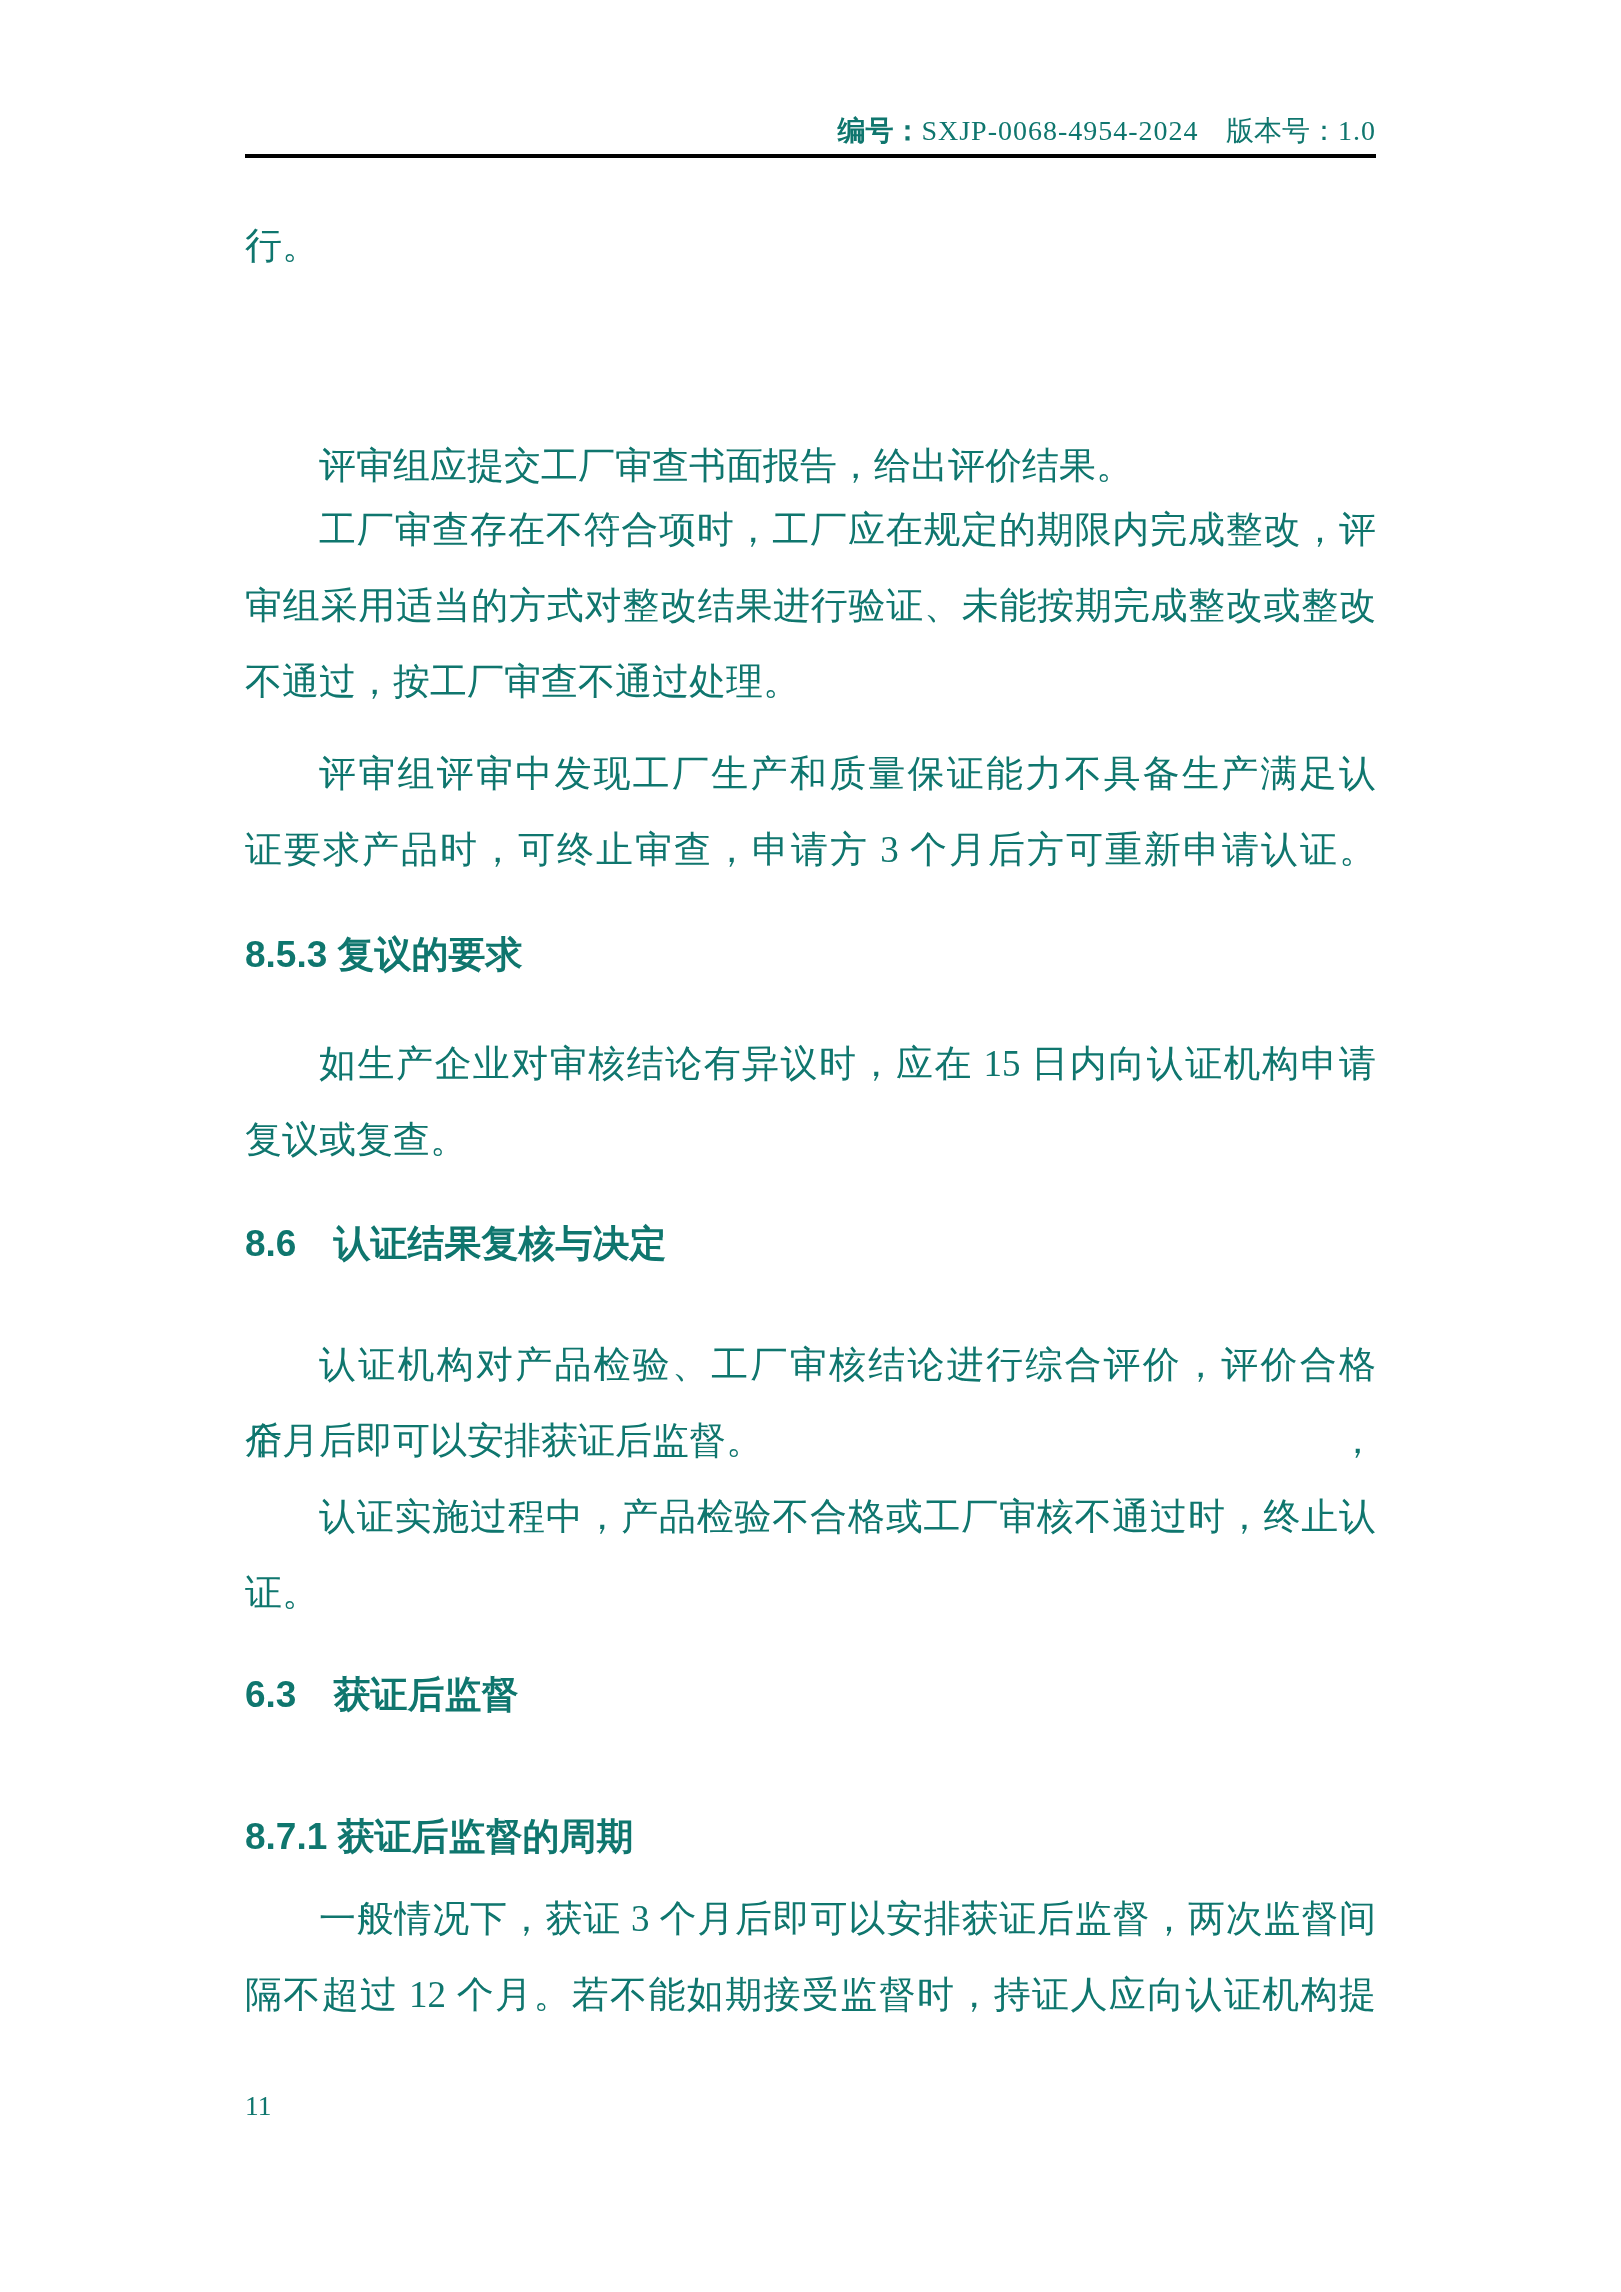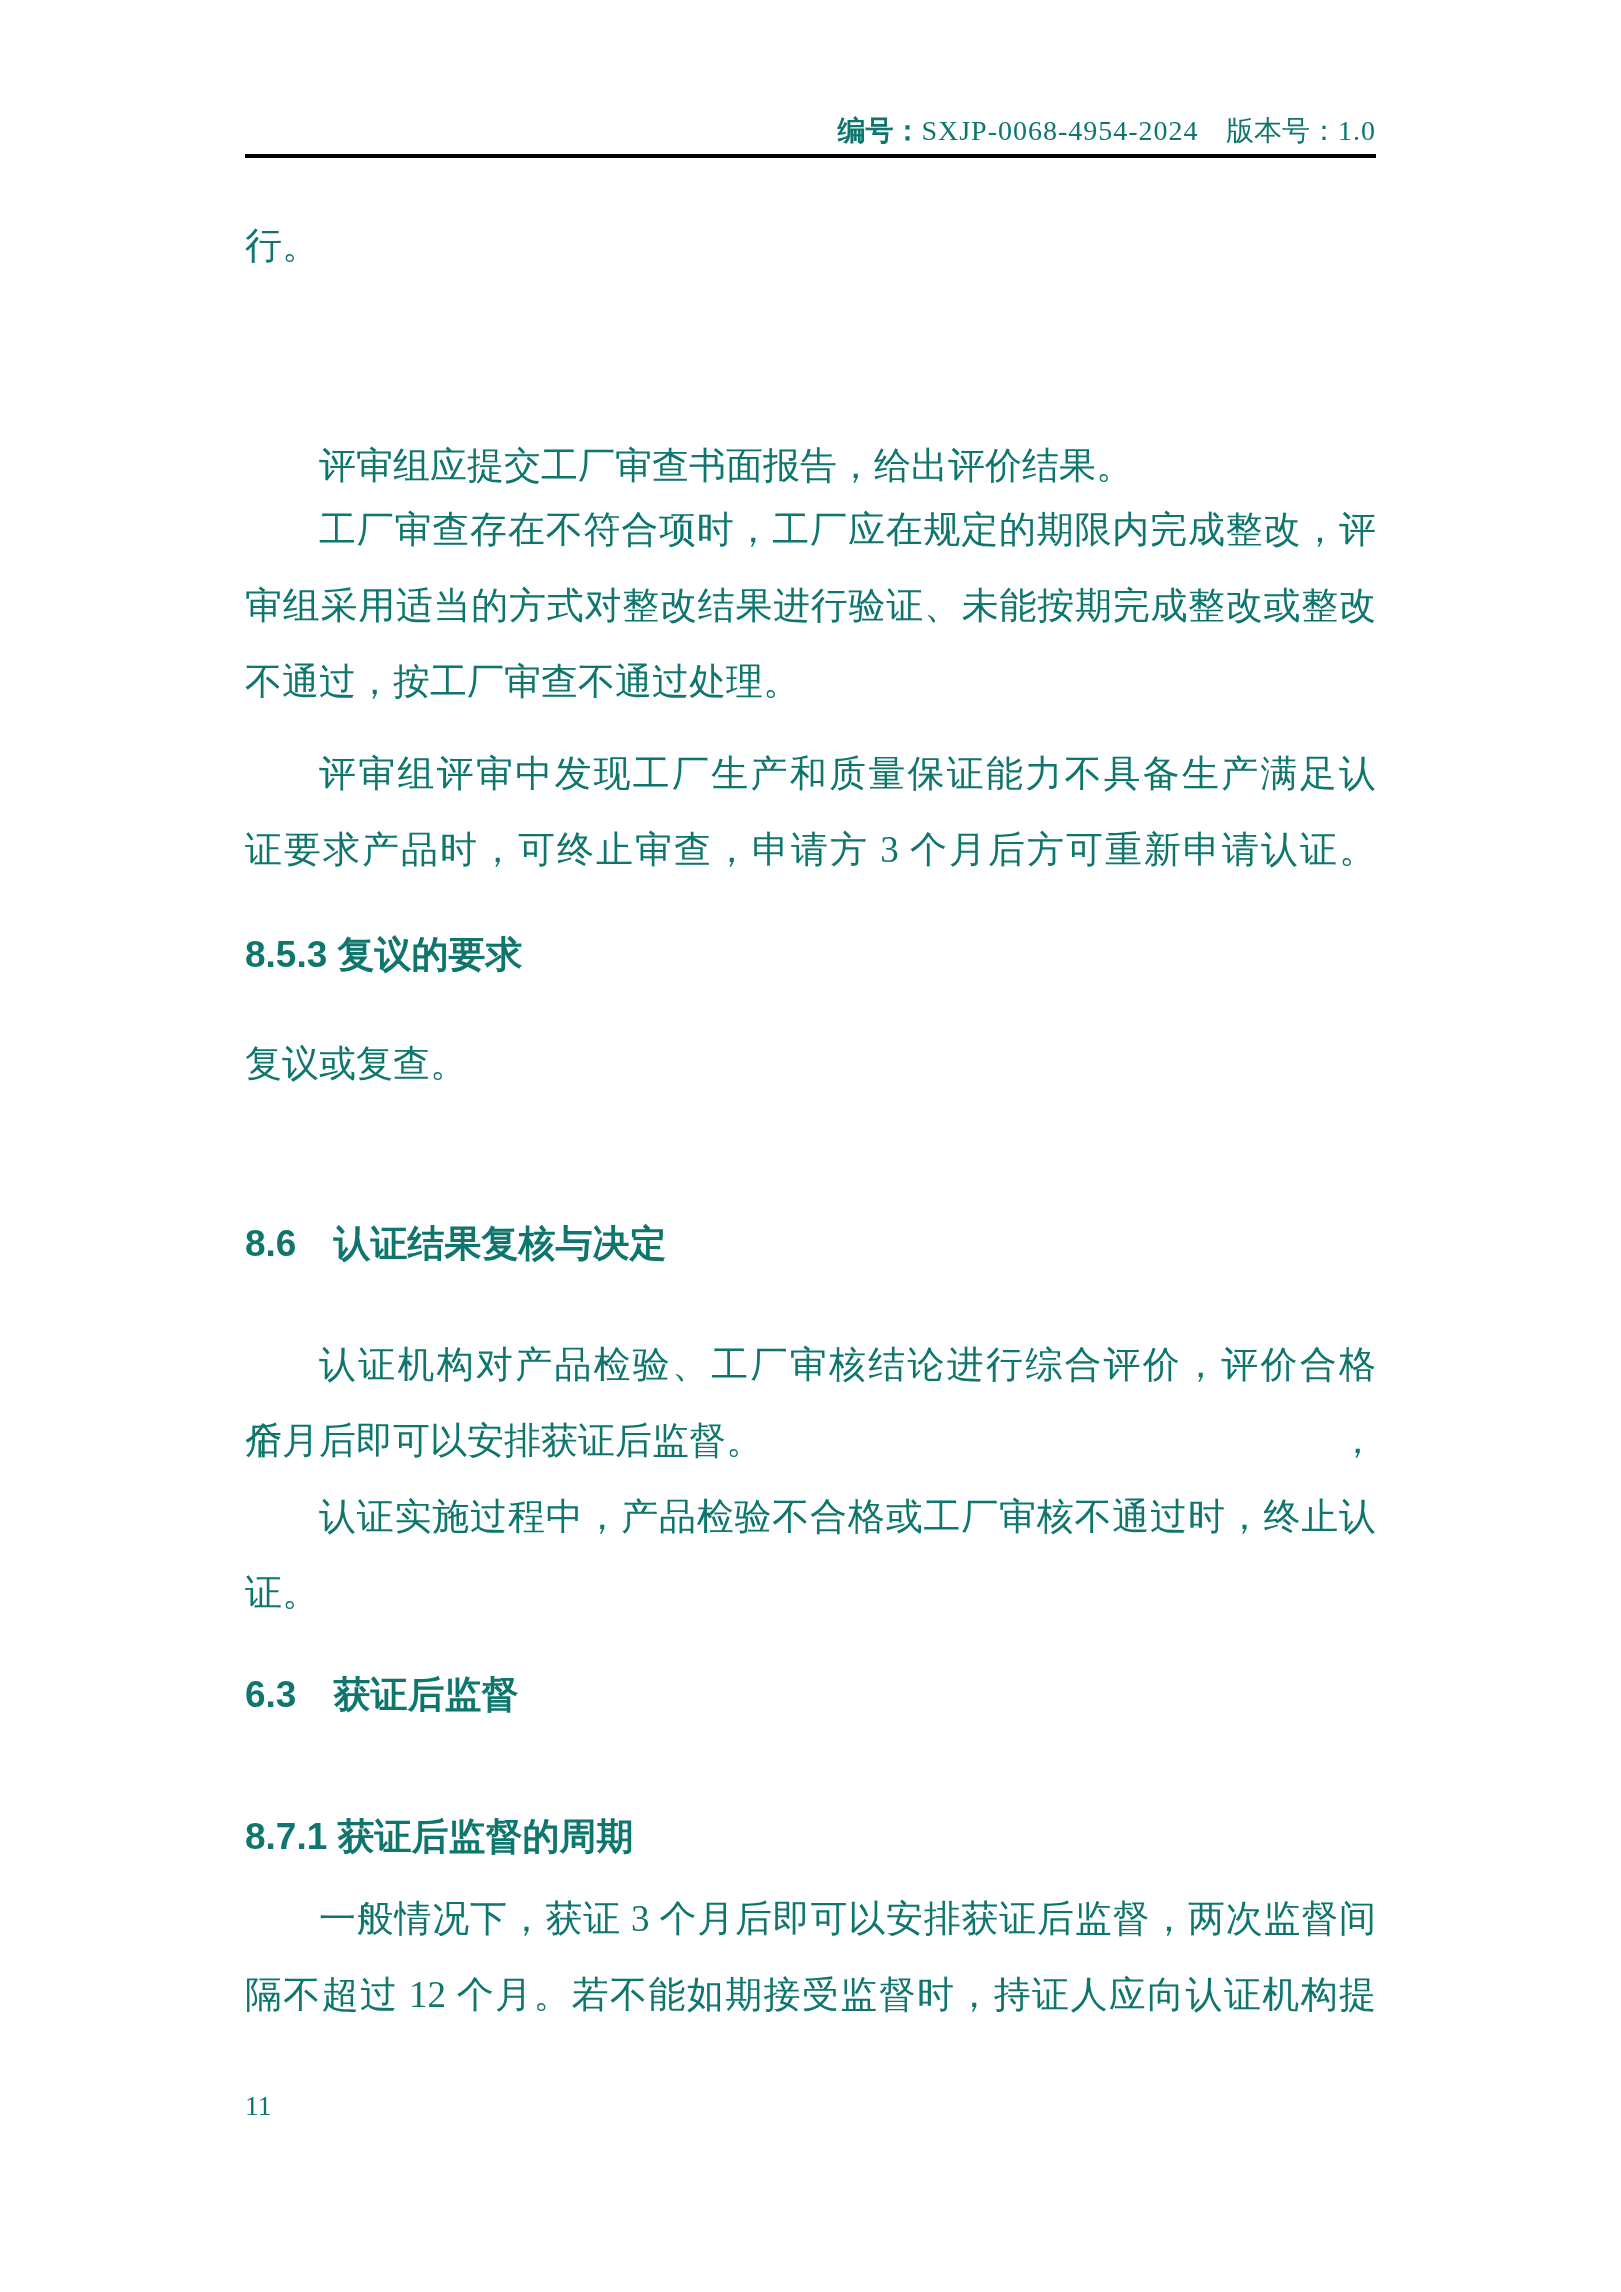--- a/index.html
+++ b/index.html
@@ -130,20 +130,21 @@
   </div>
 
   <div class="blk" id="p-852-3">
     <div class="line indent fill">评审组评审中发现工厂生产和质量保证能力不具备生产满足认</div>
     <div class="line fill">证要求产品时，可终止审查，申请方 3 个月后方可重新申请认证。</div>
   </div>
 
   <h3 class="hblk" id="h-853">8.5.3 复议的要求</h3>
 
   <div class="blk" id="p-853-1">
+    <div class="line indent fill">如生产企业对审核结论有异议时，应在 15 日内向认证机构申请</div>
     <div class="line">复议或复查。</div>
   </div>
 
   <h3 class="hblk" id="h-86">8.6　认证结果复核与决定</h3>
 
   <div class="blk" id="p-86-1">
     <div class="line indent fill">认证机构对产品检验、工厂审核结论进行综合评价，评价合格后，</div>
     <div class="line">个月后即可以安排获证后监督。</div>
   </div>
 

